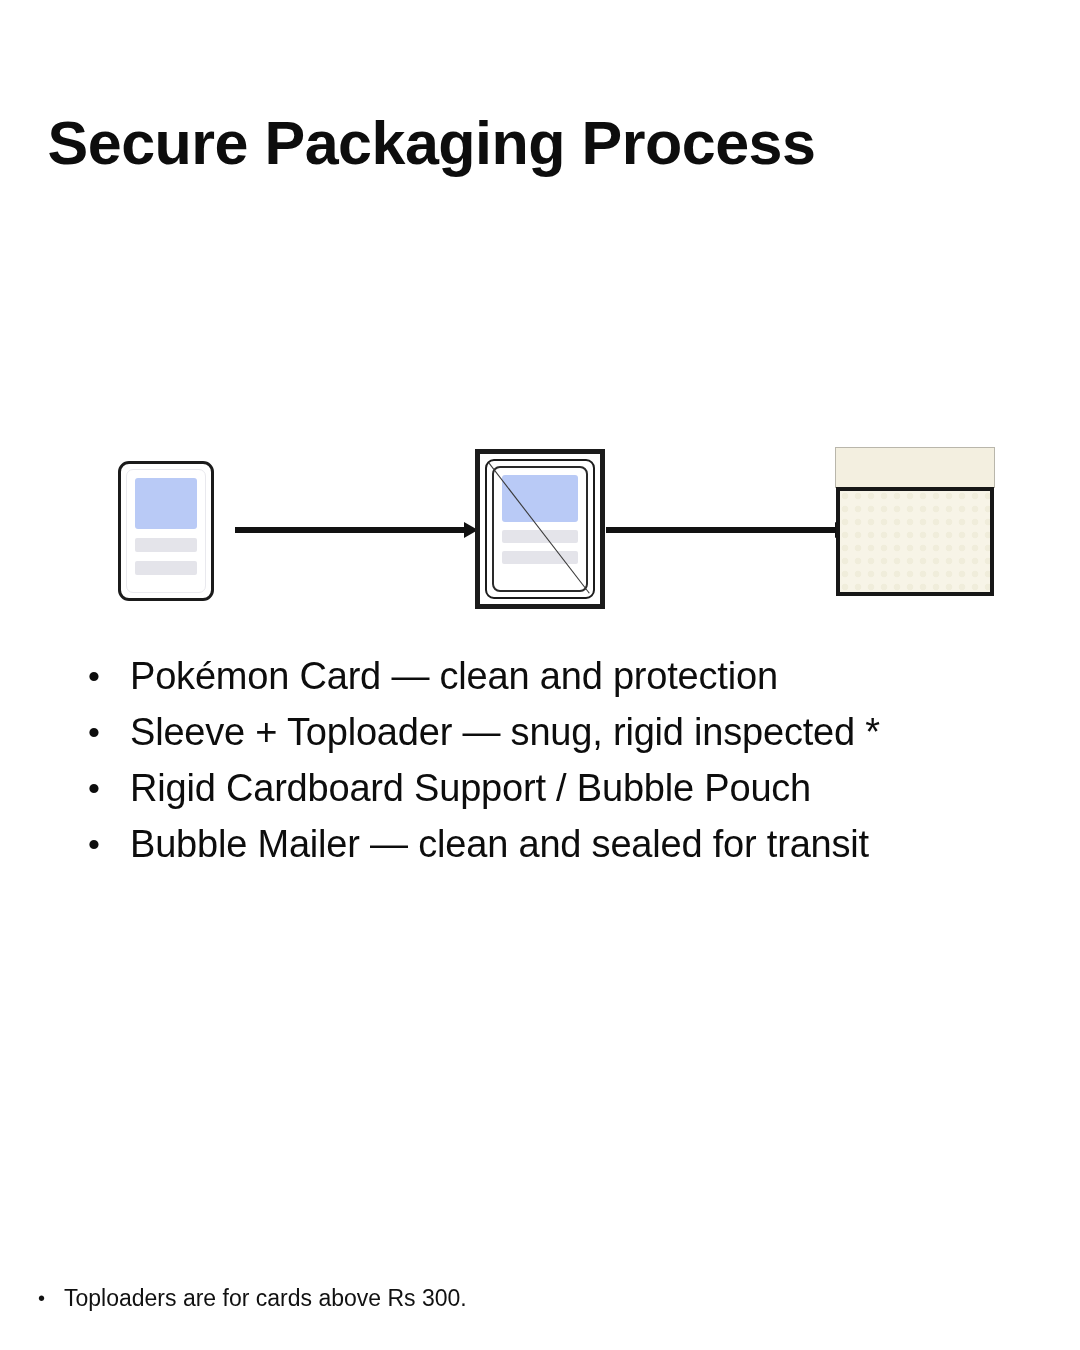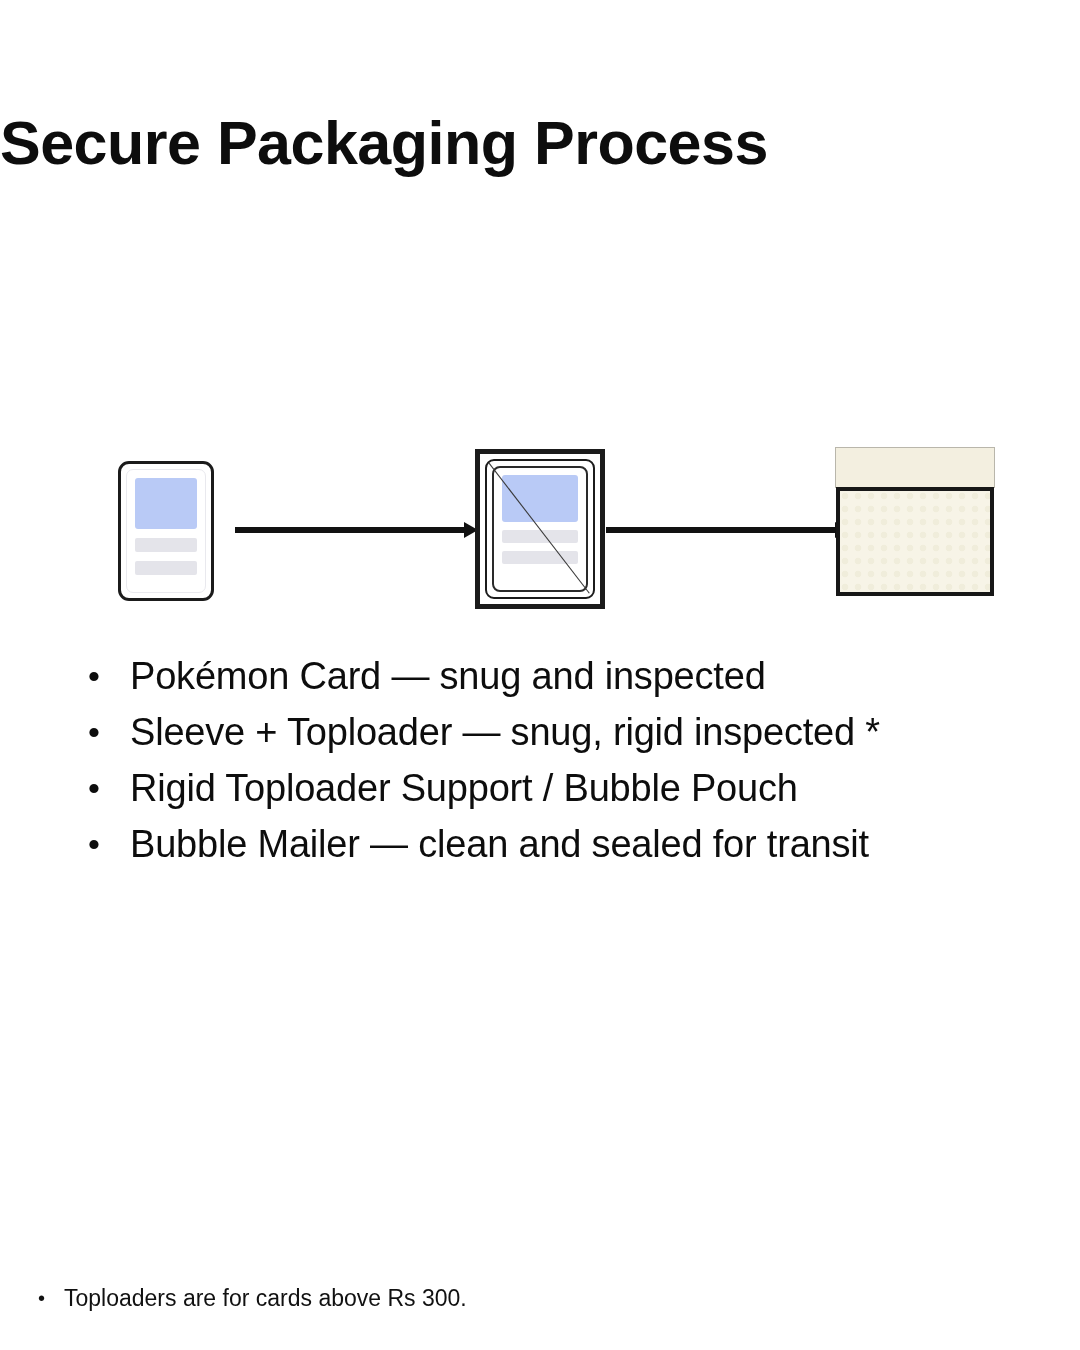--- a/index.html
+++ b/index.html
@@ -15,21 +15,21 @@
     position: relative;
     overflow: hidden;
   }
 
   
   .title {
     position: absolute;
     top: 108px;
     left: 0;
     width: 863px;
-    text-align: left;
+    text-align: center;
     font-size: 61px;
     font-weight: 700;
     letter-spacing: -0.5px;
     color: #0d0d0d;
     line-height: 1.15;
   }
 
   
   .diagram {
     position: absolute;
@@ -267,31 +267,31 @@
       <div class="bubble-texture"></div>
     </div>
   </div>
 
 </div>
 
 <div class="bullets">
 
   <div class="bullet-row">
     <span class="bullet-dot">•</span>
-    <span class="bullet-text">Pokémon Card — snug and inspected</span>
+    <span class="bullet-text">Pokémon Card — clean and protection</span>
   </div>
 
   <div class="bullet-row">
     <span class="bullet-dot">•</span>
     <span class="bullet-text">Sleeve + Toploader — snug, rigid inspected *</span>
   </div>
 
   <div class="bullet-row">
     <span class="bullet-dot">•</span>
-    <span class="bullet-text">Rigid Toploader Support / Bubble Pouch</span>
+    <span class="bullet-text">Rigid Cardboard Support / Bubble Pouch</span>
   </div>
 
   <div class="bullet-row">
     <span class="bullet-dot">•</span>
     <span class="bullet-text">Bubble Mailer — clean and sealed for transit</span>
   </div>
 
 </div>
 
 <div class="footnote">

